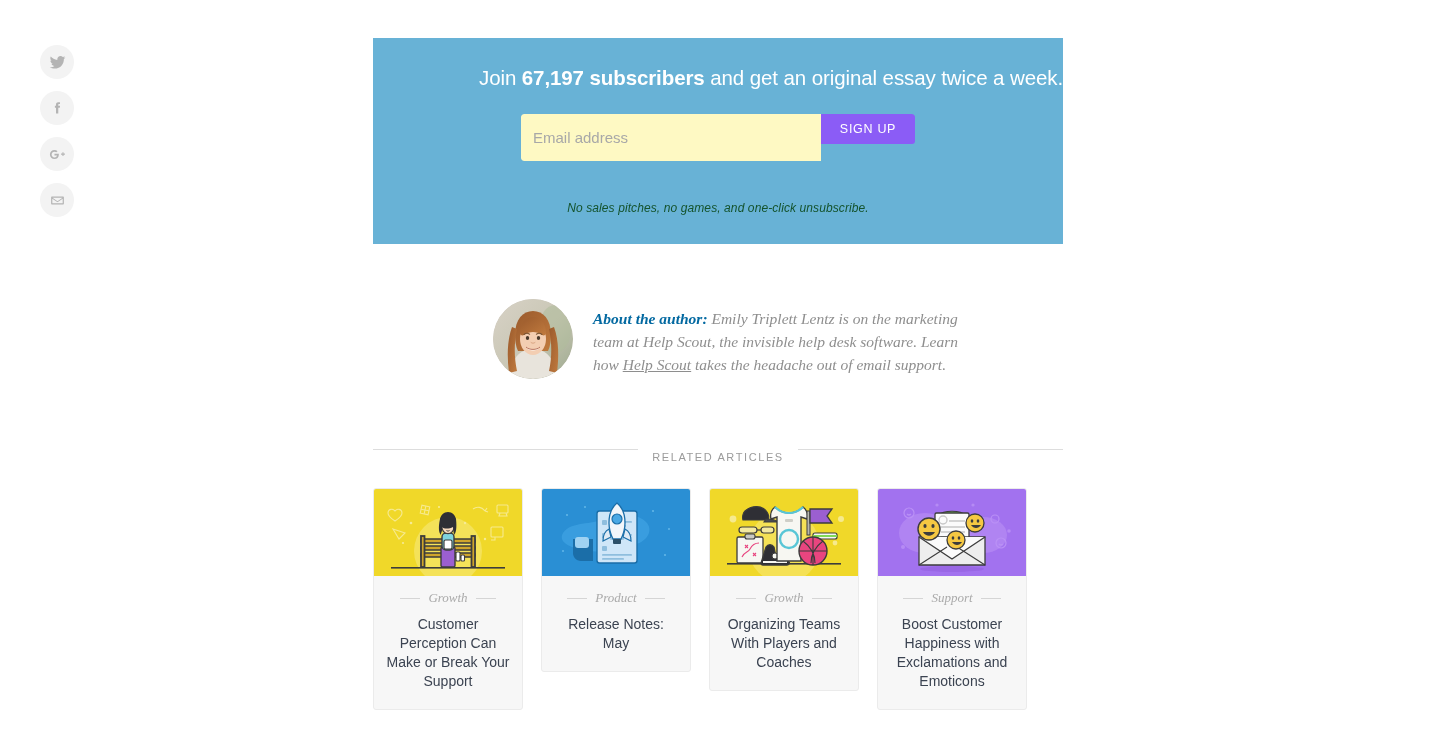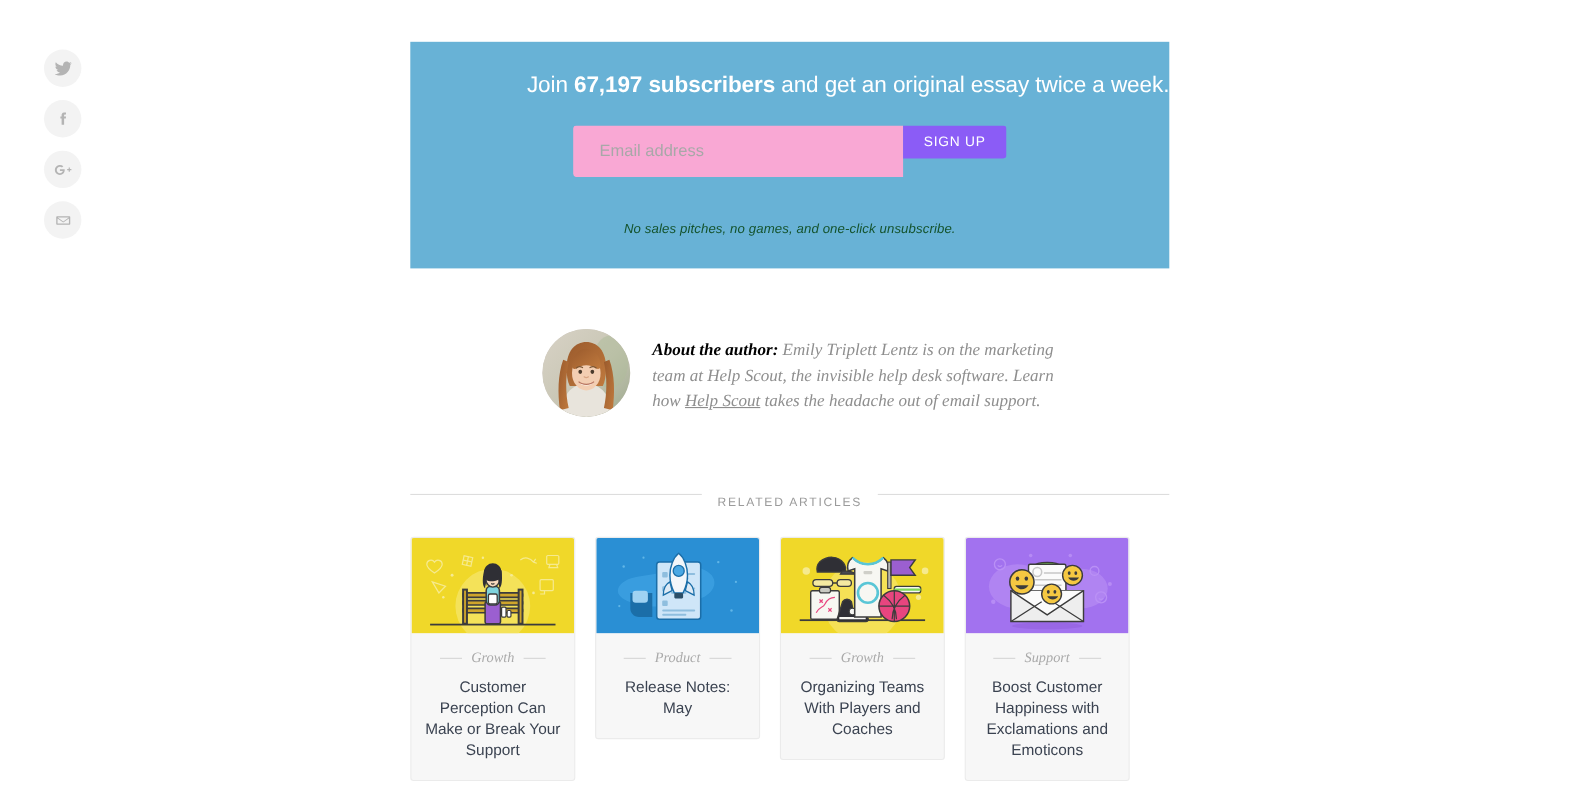--- a/index.html
+++ b/index.html
@@ -68,22 +68,22 @@
     height: 47px;
     display: flex;
     border-radius: 3px;
     overflow: hidden;
   }
   .email-input {
     flex: 1 1 auto;
     height: 47px;
     border: none;
     outline: none;
-    background: #f9a8d4;
-    padding: 0 24px;
+    background: #fef9c3;
+    padding: 0 12px;
     font-family: "Liberation Sans", sans-serif;
     font-size: 15px;
     color: #444444;
     border-radius: 3px 0 0 3px;
   }
   .email-input::placeholder { color: #a8a8a8; }
   .signup-submit {
     flex: 0 0 94px;
     height: 30px;
     border: none;
@@ -129,21 +129,21 @@
     padding-top: 8px;
     font-size: 15.5px;
     line-height: 23px;
     color: #8e8e8e;
     font-style: italic;
     font-family: "Liberation Serif", serif;
   }
   .author-text .lead {
     font-weight: 700;
     font-style: italic;
-    color: #000000;
+    color: #0369a1;
   }
   .author-text a {
     color: #8e8e8e;
     text-decoration: underline;
   }
 
   
   .related-header {
     position: absolute;
     left: 373px;

